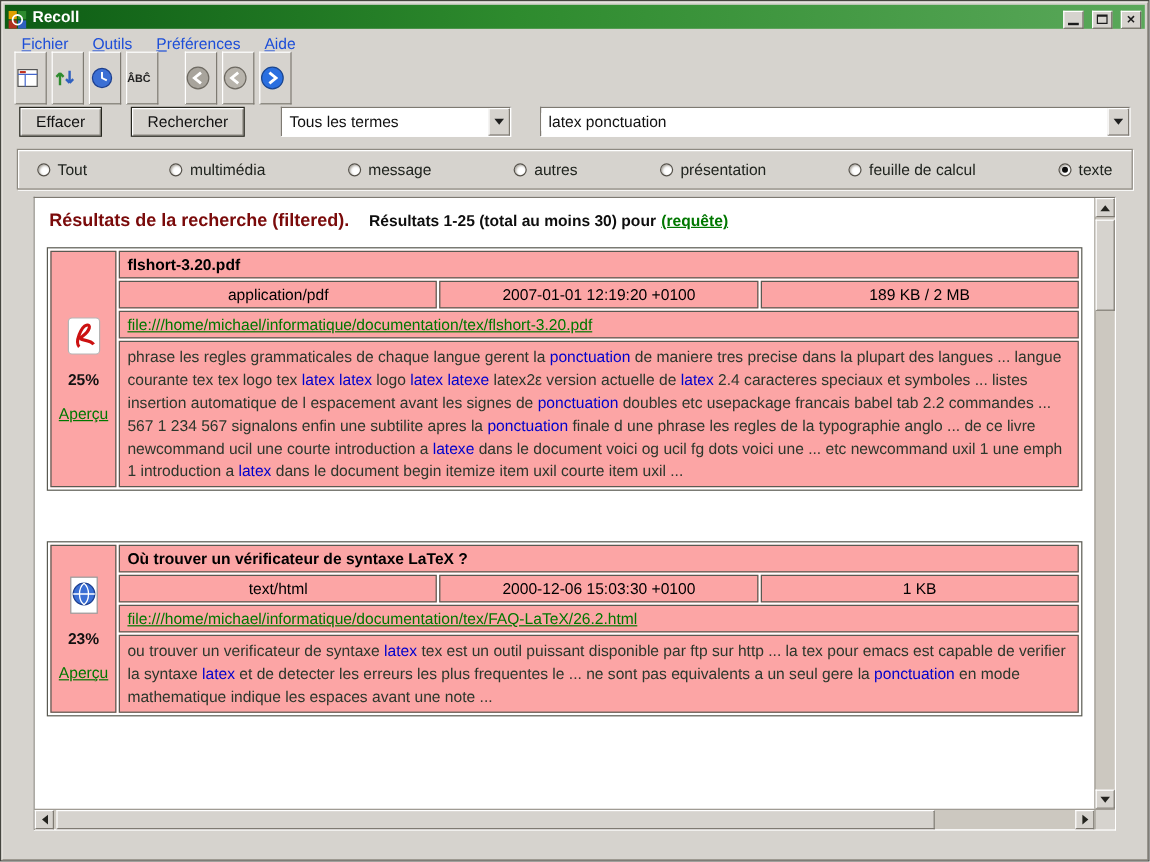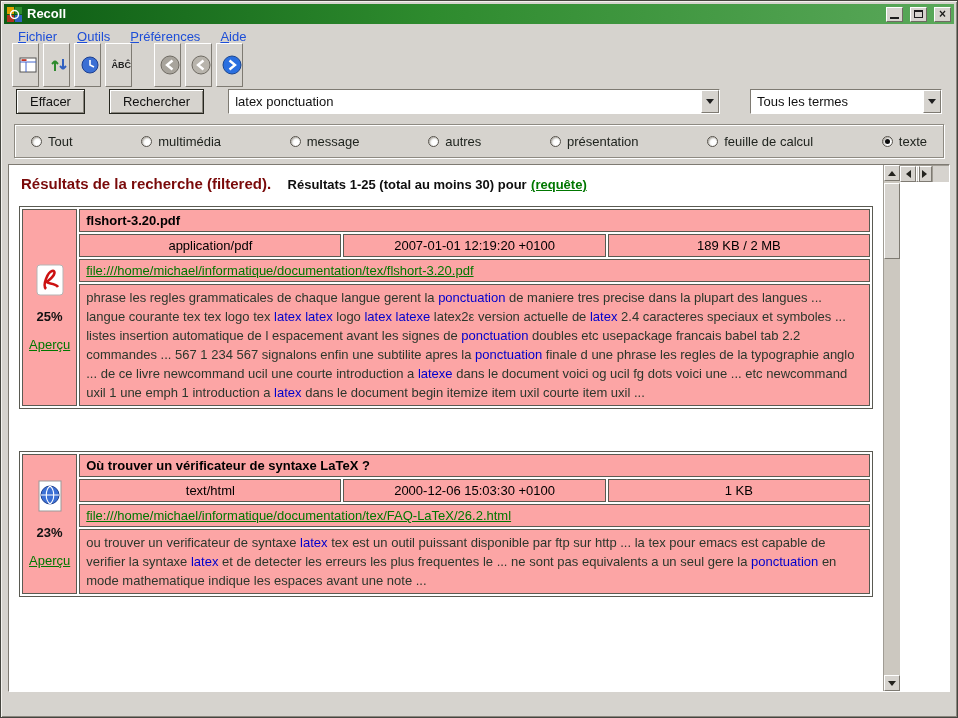--- a/index.html
+++ b/index.html
@@ -14,21 +14,21 @@
     background:#d6d3ce;
     border:1px solid #45453f;
     box-shadow: inset 1px 1px 0 #f4f2ee, inset -1px -1px 0 #8a867e;
     padding:3px;
     display:flex; flex-direction:column;
   }
   
   .titlebar {
     height:20px; flex:0 0 20px;
     background:linear-gradient(90deg,#0d5c14,#2e8b2e 45%,#5aa85a);
-    display:flex; align-items:center; gap:5px; padding:0 3px;
+    display:flex; align-items:flex-end; gap:5px; padding:0 3px;
   }
   .title-text { color:#fff; font-weight:bold; font-size:13px; line-height:20px; }
   .tb-spacer { flex:1; }
   .win-btn {
     width:17px; height:15px; background:#d6d3ce;
     border:1px solid; border-color:#ffffff #6e6a62 #6e6a62 #ffffff;
     position:relative; display:inline-flex; align-items:center; justify-content:center;
     margin-left:2px; cursor:default;
   }
   .g-min { position:absolute; left:3px; right:3px; bottom:2px; height:2px; background:#1c1c1c; }
@@ -36,21 +36,21 @@
   .g-close { font-size:12px; font-weight:bold; color:#1c1c1c; line-height:13px; }
   
   .menubar { height:24px; flex:0 0 24px; display:flex; align-items:center; padding:0 6px; gap:4px; font-size:13px; color:#1d4ed8; }
   .menu-item { display:inline-block; padding:2px 8px; }
   .menu-item::first-letter { text-decoration:underline; }
   
   .toolbar { height:33px; flex:0 0 33px; display:flex; align-items:center; padding:2px 8px; gap:4px; }
   .tbtn {
     width:27px; height:44px; background:#d6d3ce;
     border:1px solid; border-color:#ffffff #7e7a72 #7e7a72 #ffffff;
-    display:flex; align-items:center; justify-content:flex-end;
+    display:flex; align-items:center; justify-content:flex-start;
   }
   .tsep { width:14px; height:100%; }
   .abc { font-size:9px; font-weight:bold; color:#222; letter-spacing:0; }
   
   .search-row { flex:0 0 38px; display:flex; align-items:center; gap:24px; padding:7px 12px 5px 12px; }
   .pbtn {
     height:25px; padding:0 13px; font-size:13px; color:#111;
     background:#d6d3ce; border:1px solid #26261f;
     box-shadow: inset 1px 1px 0 #ffffff, inset -1px -1px 0 #8a867e;
     display:inline-flex; align-items:center; cursor:default;
@@ -77,23 +77,23 @@
     display:flex; align-items:center; justify-content:space-between; padding:0 16px;gap:40px;
   }
   .radio-opt { display:flex; align-items:center; gap:6px; font-size:13px; color:#20241f; cursor:default; }
   .radio {
     width:11px; height:11px; border-radius:50%; background:#fff;
     border:1px solid #55514a; box-shadow: inset 1px 1px 2px #aaa69e; position:relative; flex:0 0 11px;
   }
   .radio.checked::after { content:""; position:absolute; left:2px; top:2px; width:5px; height:5px; border-radius:50%; background:#0c0c0c; }
   
   .results-wrap {
-    flex:1; min-height:0; margin:0 4px;
+    flex:1; min-height:0; margin:0 24px;
     border:1px solid; border-color:#7e7a72 #ffffff #ffffff #7e7a72;
-    display:flex; background:#fff;
+    display:flex; flex-direction:column; background:#fff;
   }
   .results-main { flex:1; min-height:0; display:flex; }
   .rview { flex:1; min-width:0; background:#fff; padding:8px 10px; overflow:hidden; }
   .rheading { margin:2px 2px 13px 2px; }
   .rh-title { color:#7a0a0a; font-weight:bold; font-size:15px; margin-right:12px; }
   .rh-range { font-weight:bold; font-size:13px; color:#0e0e0e; }
   .rh-link { color:#007700; font-weight:bold; font-size:13px; text-decoration:underline; cursor:pointer; }
   table.result {
     border-collapse:separate; border-spacing:2px; width:100%;
     background:#fff; border:1px solid #5a5a52; margin:0 0 42px 0;
@@ -208,28 +208,28 @@
       <svg width="20" height="20" viewBox="0 0 20 20">
         <circle cx="10" cy="10" r="9" fill="#2a6fe0" stroke="#1a458f"></circle>
         <path d="M7.5 5.5 L13 10 L7.5 14.5" stroke="#ffffff" stroke-width="2.4" fill="none"></path>
       </svg>
     </span>
   </div>
 
   <div class="search-row">
     <span class="pbtn">Effacer</span>
     <span class="pbtn">Rechercher</span>
-    <div class="combo query-combo">
-      <input class="query" type="text" value="latex ponctuation" style="">
+    <div class="combo mode-combo">
+      <span class="combo-text">Tous les termes</span>
       <span class="combo-arrow">
           <i class="tri-down"></i>
         </span>
     </div>
-    <div class="combo mode-combo">
-      <span class="combo-text">Tous les termes</span>
+    <div class="combo query-combo">
+      <input class="query" type="text" value="latex ponctuation" style="">
       <span class="combo-arrow">
           <i class="tri-down"></i>
         </span>
     </div>
   </div>
 
   <div class="filter-frame">
     <span class="radio-opt">
       <span class="radio"></span>
       <span>Tout</span>

